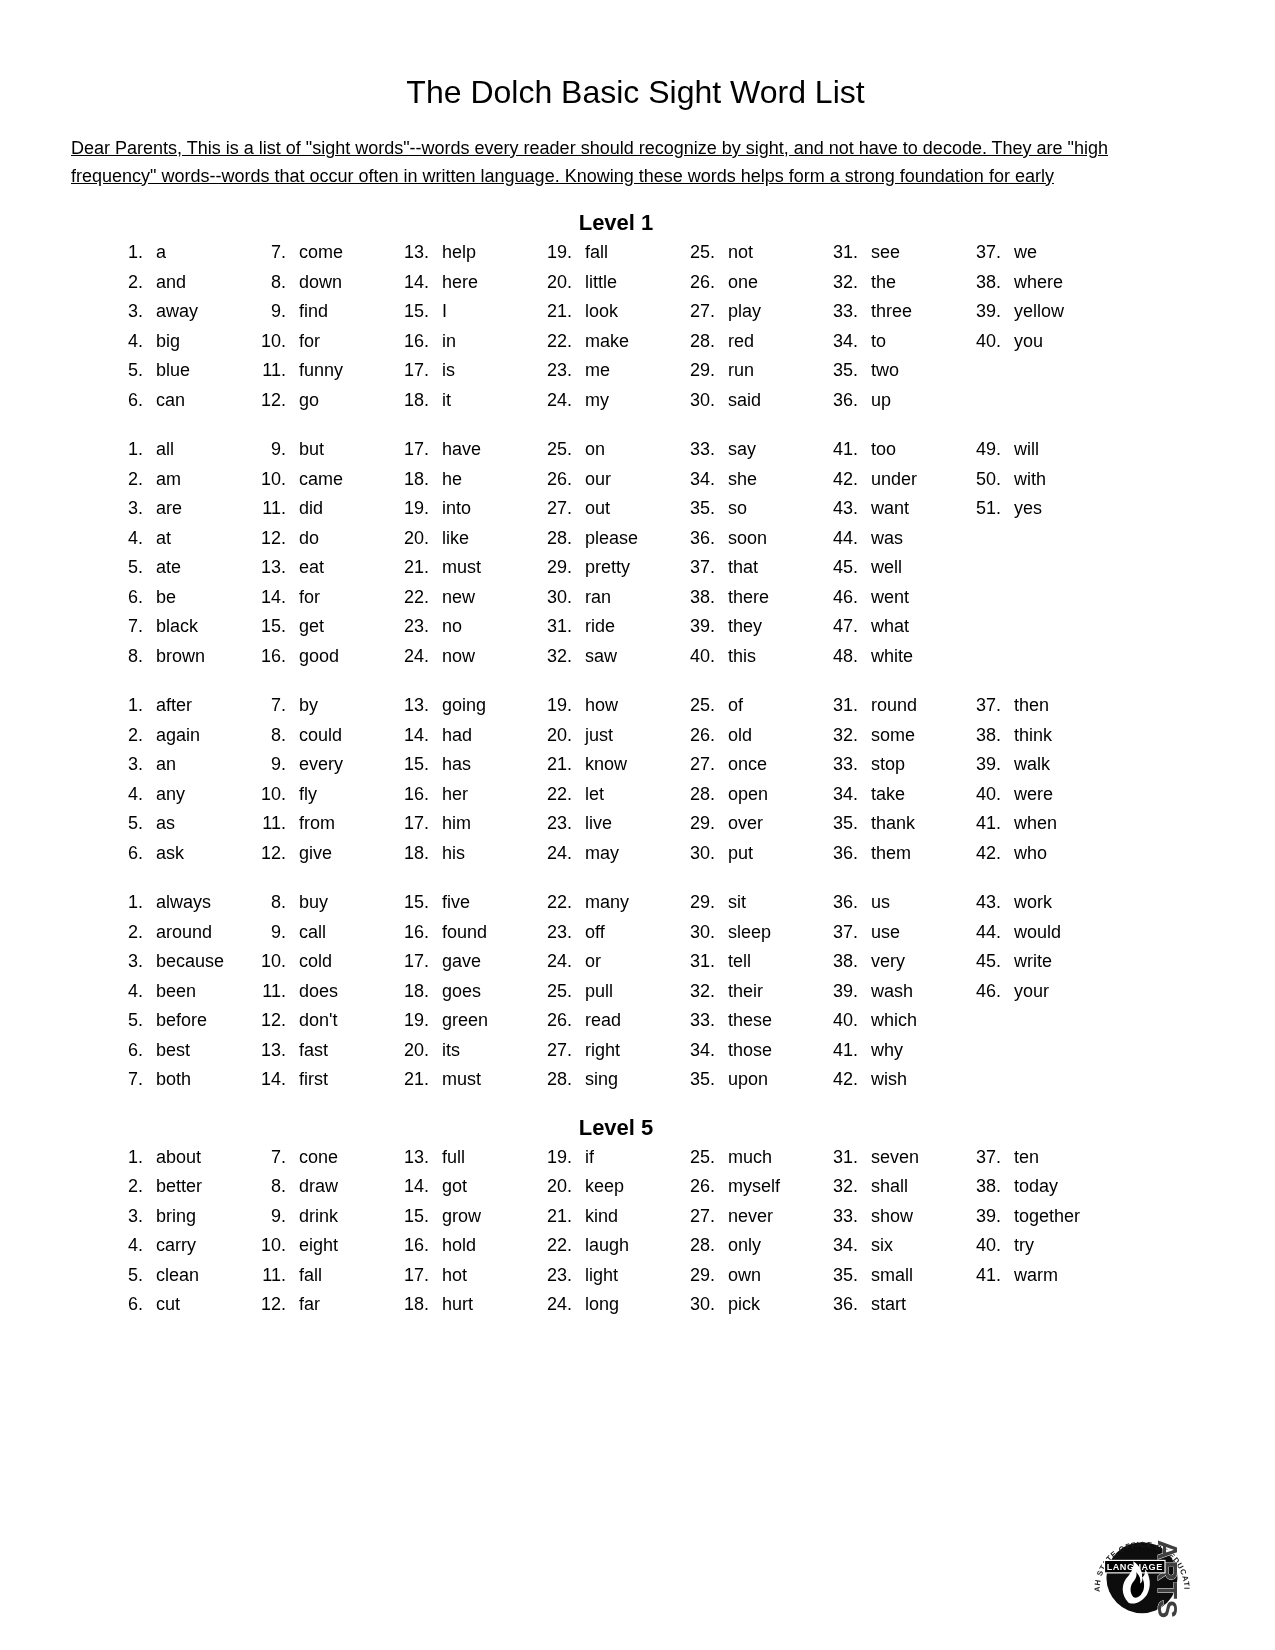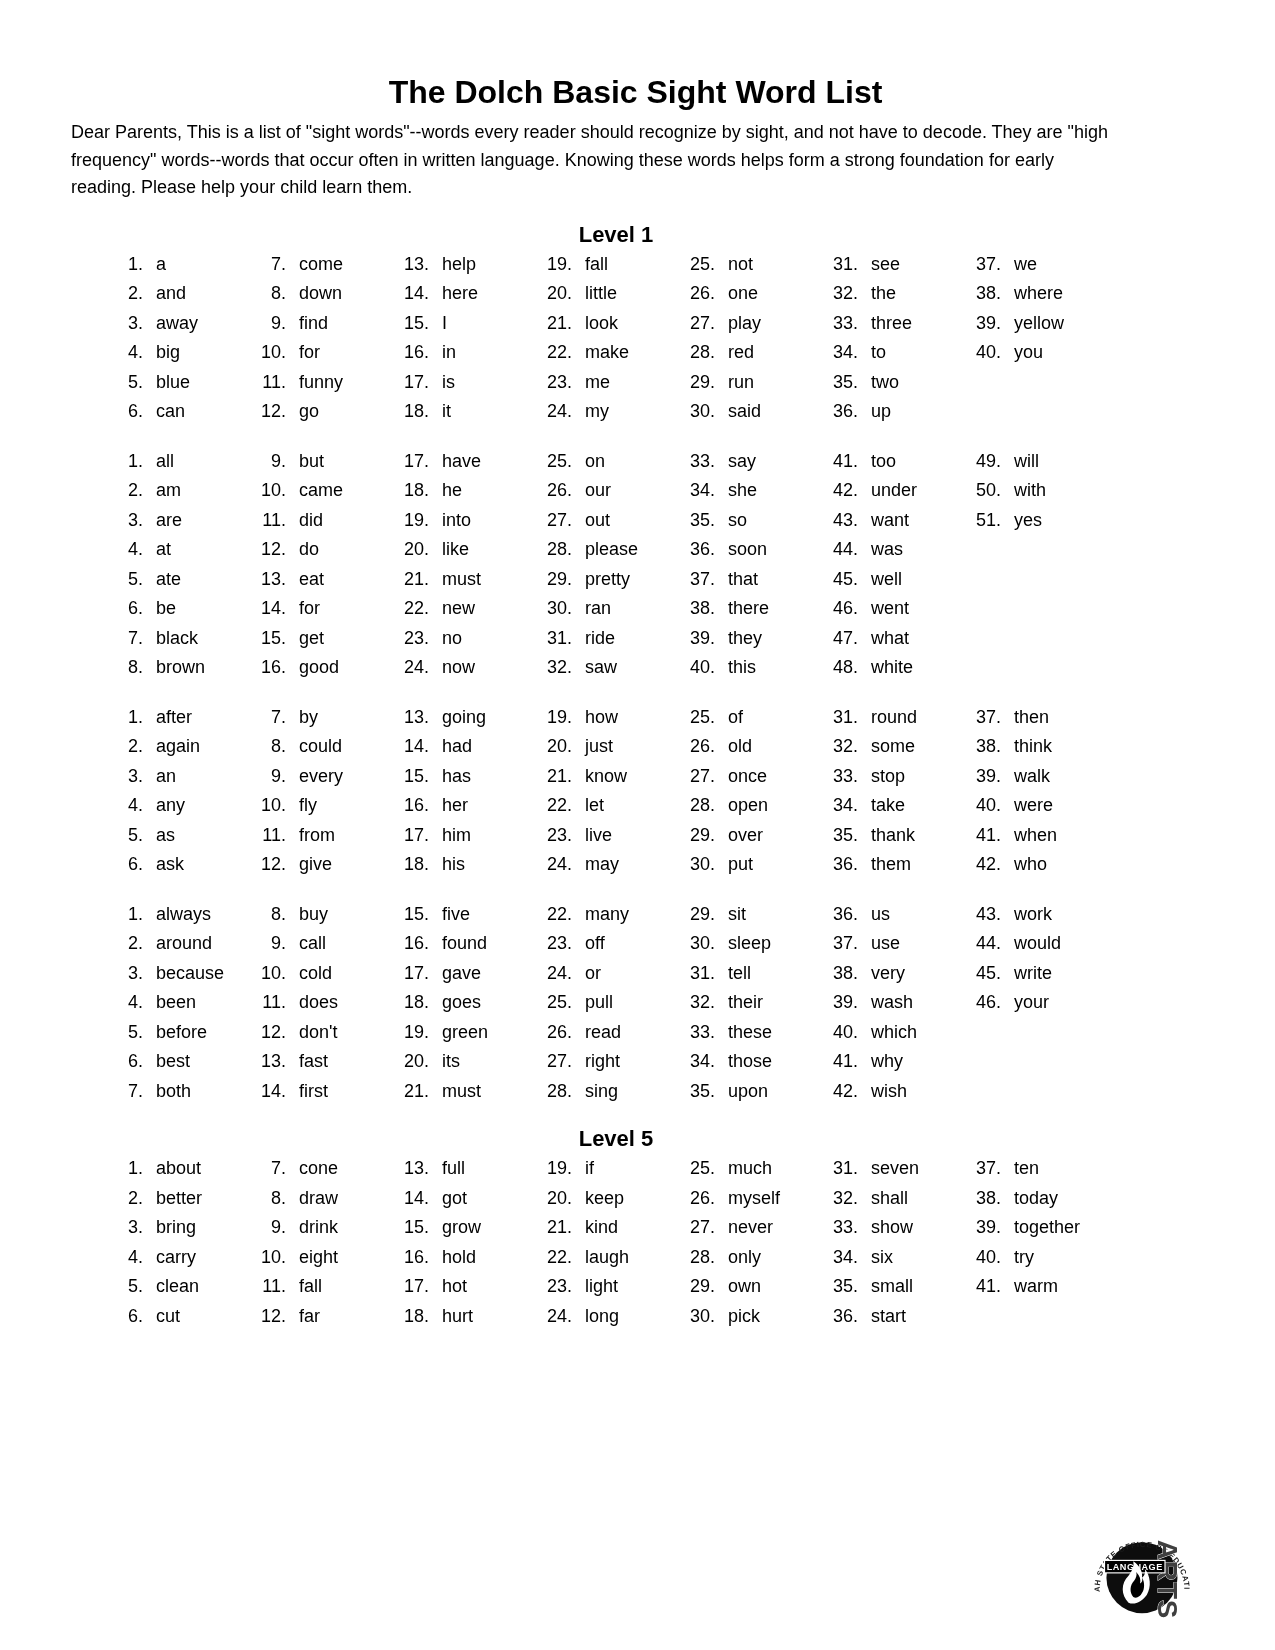--- a/index.html
+++ b/index.html
@@ -3,25 +3,25 @@
 <meta charset="utf-8">
 <style>
   html,body{margin:0;padding:0;}
   body{
     width:1275px;height:1650px;background:#ffffff;color:#000;
     font-family:"Liberation Sans",sans-serif;
     position:relative;overflow:hidden;
   }
   .title{
     margin:74px 4px 0 0;text-align:center;
-    font-size:32px;font-weight:700;letter-spacing:0;
+    font-size:32px;font-weight:400;letter-spacing:0;
   }
   .intro{
-    margin:8px 68px 0 71px;
-    font-size:18px;line-height:27.5px;
+    margin:24px 68px 0 71px;
+    font-size:18px;line-height:27.5px;text-decoration:underline;
   }
   #levels{padding-left:96px;}
   .level{margin-top:20px;}
   .level h2{
     margin:0 0 2px 0;width:1040px;text-align:center;
     font-size:22px;font-weight:700;
   }
   .cols{display:flex;}
   .col{flex:0 0 143px;width:143px;}
   .item{display:flex;font-size:18px;line-height:29.5px;}
@@ -32,21 +32,20 @@
   }
 </style>
 </head>
 <body>
 
 <h1 class="title">The Dolch Basic Sight Word List</h1>
 
 <div class="intro">
   <div>Dear Parents, This is a list of "sight words"--words every reader should recognize by sight, and not have to decode.  They are "high</div>
   <div>frequency" words--words that occur often in written language.  Knowing these words helps form a strong foundation for early</div>
-  <div>reading.  Please help your child learn them.</div>
 </div>
 
 <div id="levels">
     <section class="level">
       <h2>Level 1</h2>
       <div class="cols">
         <div class="col">
           <div class="item">
             <span class="num">1.</span>
             <span class="w">a</span>

